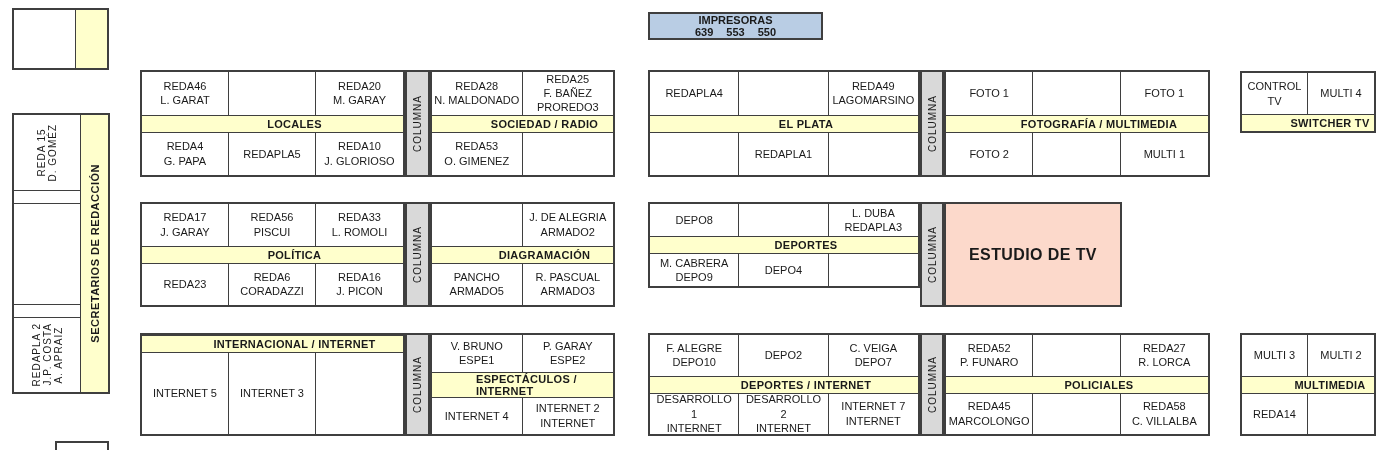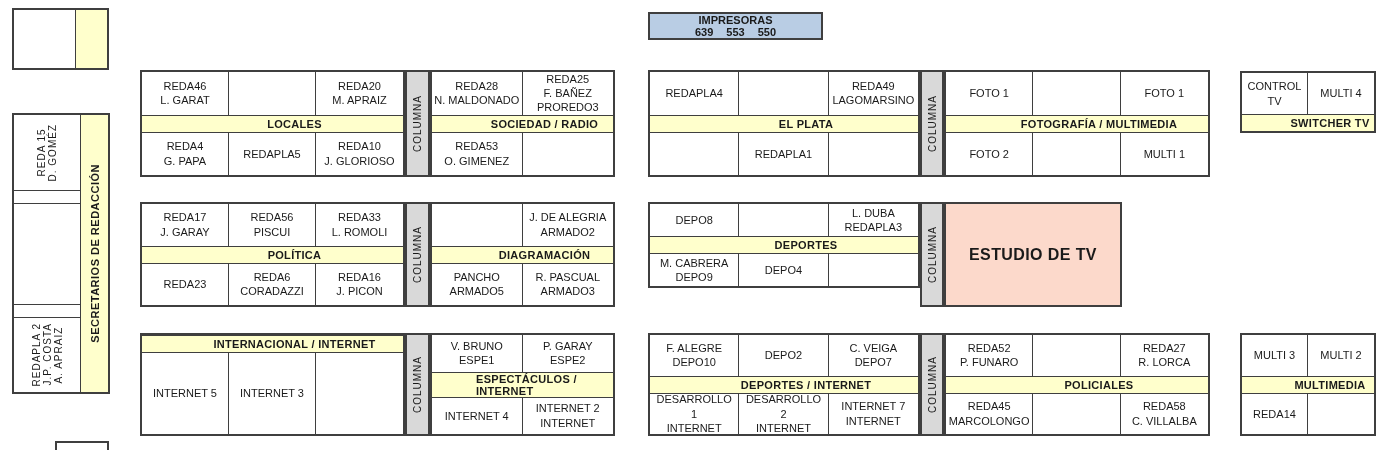--- a/index.html
+++ b/index.html
@@ -99,21 +99,21 @@
   </div>
 
   <div class="abs partial" style="left:55px;top:441px;width:54px;height:22px"></div>
 
   <div class="abs block cols3" style="left:140px;top:70px;width:265px;height:107px">
     <div class="row">
       <div class="cell">REDA46
 L. GARAT</div>
       <div class="cell"></div>
       <div class="cell">REDA20
-M. APRAIZ</div>
+M. GARAY</div>
     </div>
     <div class="band">LOCALES</div>
     <div class="row">
       <div class="cell">REDA4
 G. PAPA</div>
       <div class="cell">REDAPLA5</div>
       <div class="cell">REDA10
 J. GLORIOSO</div>
     </div>
   </div>

